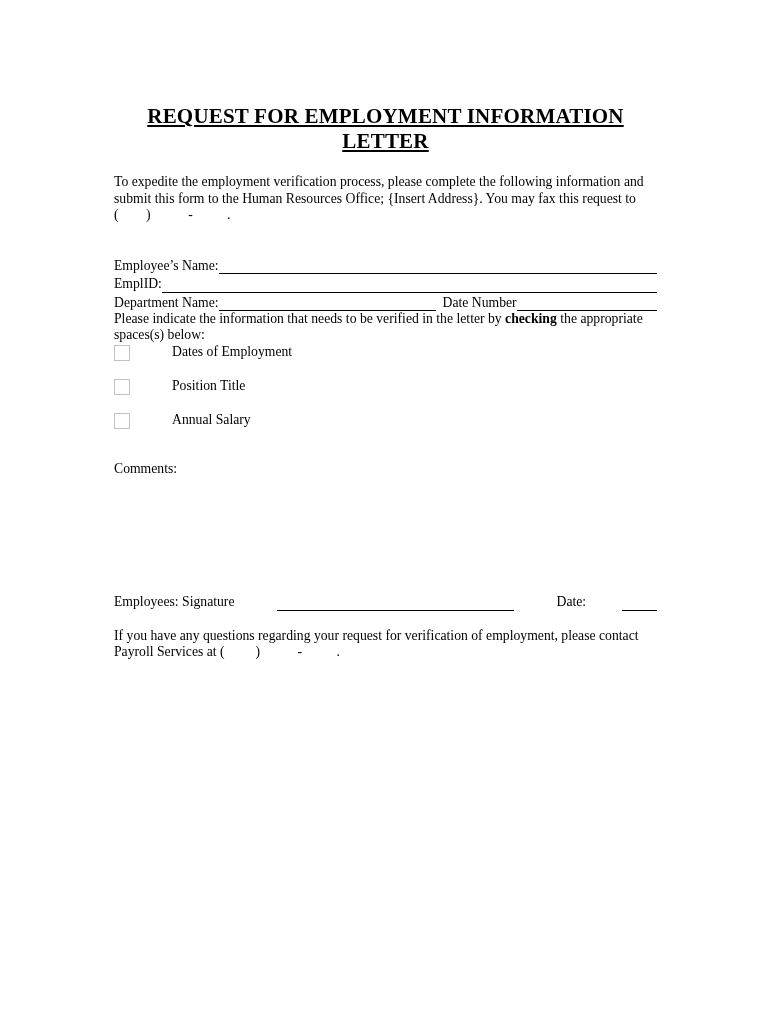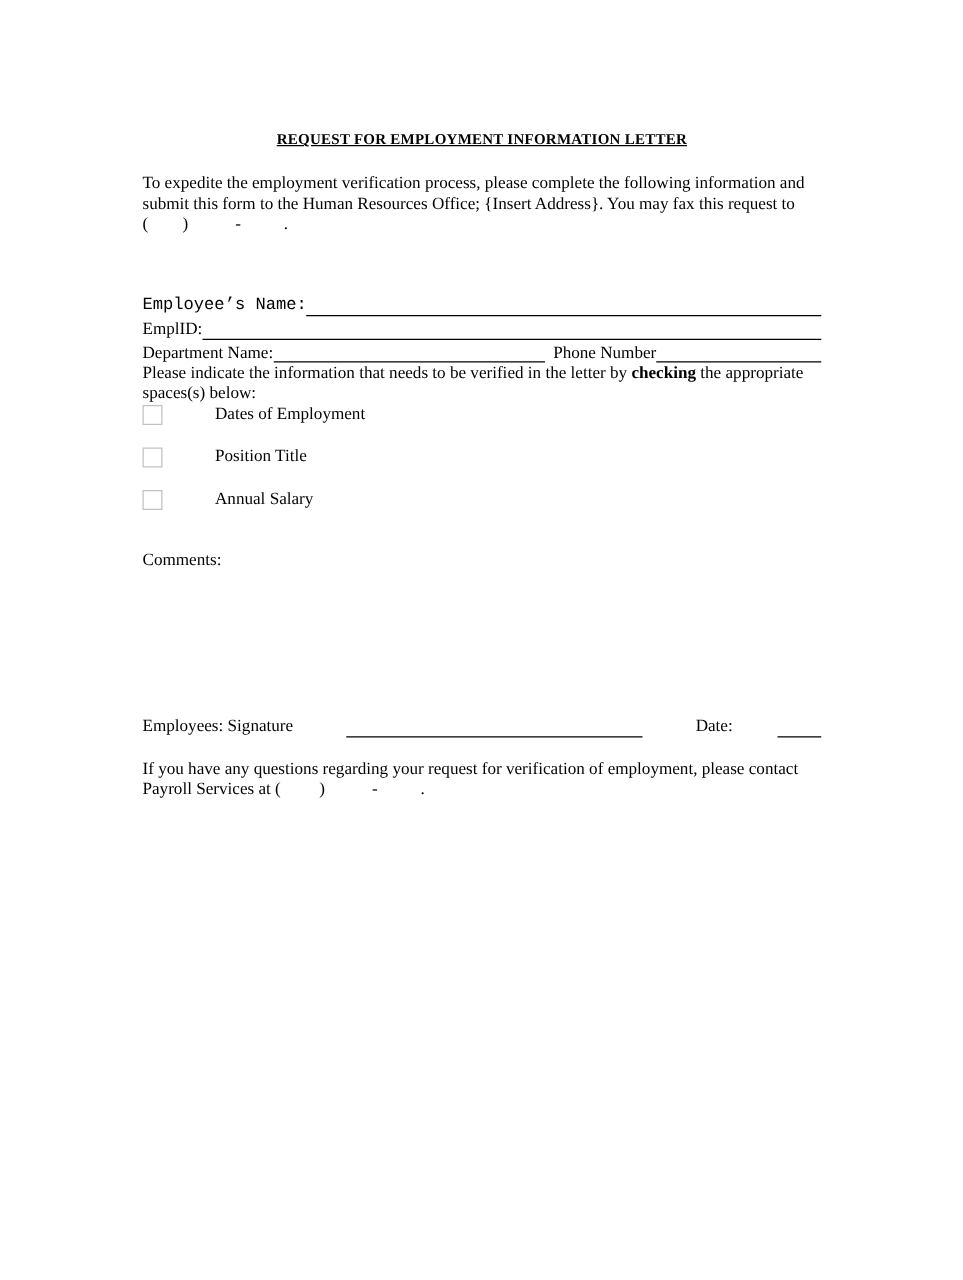--- a/index.html
+++ b/index.html
@@ -19,39 +19,38 @@
   }
   .doc {
     box-sizing: border-box;
     width: 770px;
     height: 1024px;
     padding: 104px 113px 0 114px;
   }
   .title {
     text-align: center;
     font-weight: bold;
-    font-size: 12px;
+    font-size: 21px;
     text-decoration: underline;
     letter-spacing: 0.2px;
     margin: 0 0 20px 0;
   }
   p {
     margin: 0;
   }
   .pre {
     white-space: pre;
   }
   .field-row {
     display: flex;
     align-items: flex-end;
     margin-top: 2px;
   }
   .field-row.first {
-    margin-top: 49px;
-    font-family: Liberation Mono, monospace;
+    margin-top: 34px;
   }
   .label {
     white-space: nowrap;
   }
   .line {
     border-bottom: 1px solid #000;
     height: 13px;
   }
   .line.fill {
     flex: 1 1 auto;
@@ -122,21 +121,21 @@
   </div>
 
   <div class="field-row">
     <span class="label">EmplID:</span>
     <span class="line fill"></span>
   </div>
 
   <div class="field-row">
     <span class="label">Department Name:</span>
     <span class="line dept"></span>
-    <span class="label" style="margin-left:7px;">Phone Number</span>
+    <span class="label" style="margin-left:7px;">Date Number</span>
     <span class="line phone"></span>
   </div>
 
   <p class="verify-prompt"><span>Please indicate the information that needs to be verified in the letter by </span><span class="bold">checking</span><span> the appropriate spaces(s) below:</span></p>
 
   <div class="check-row">
     <span class="checkbox"></span>
     <span class="check-label">Dates of Employment</span>
   </div>
 

